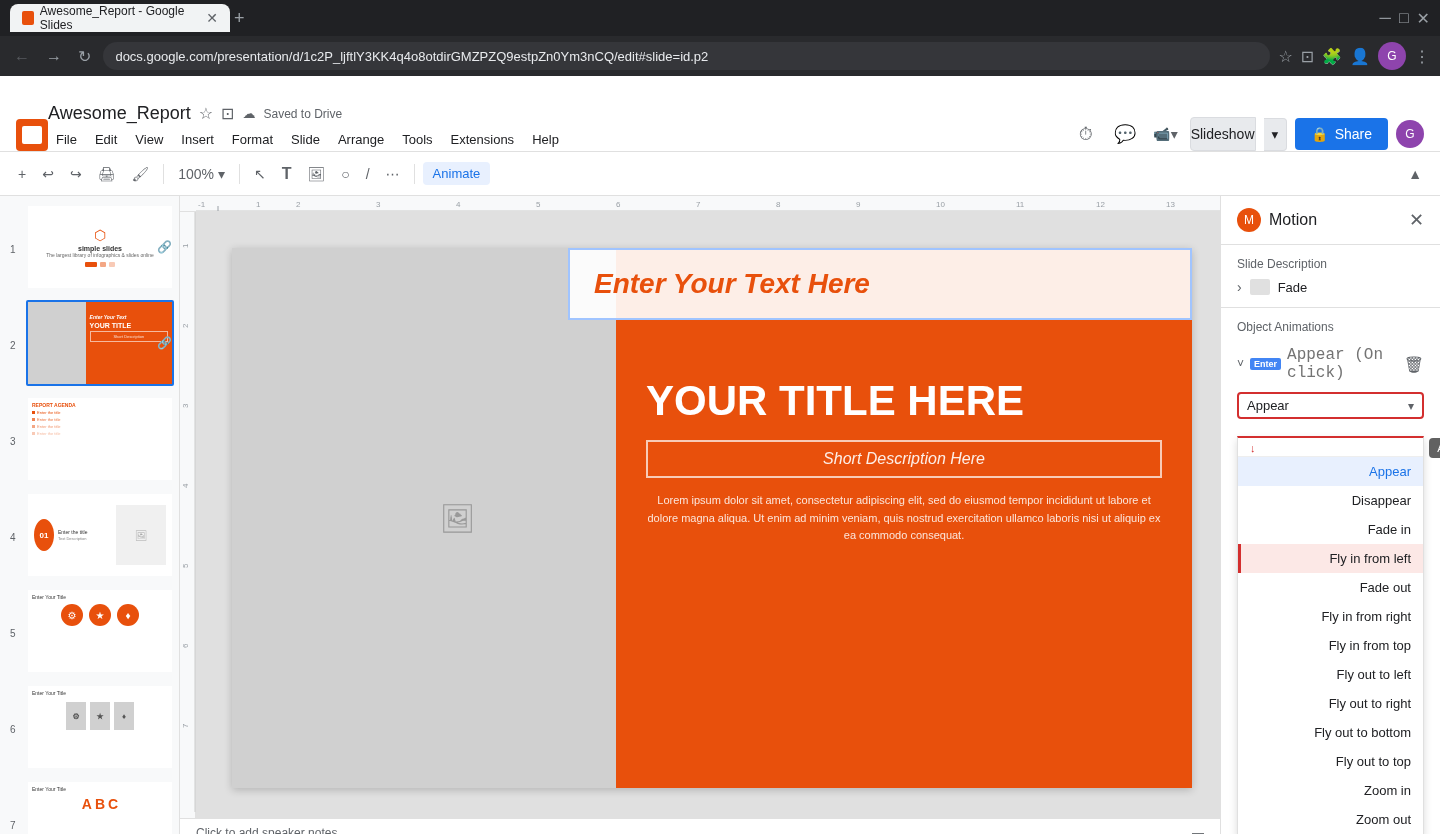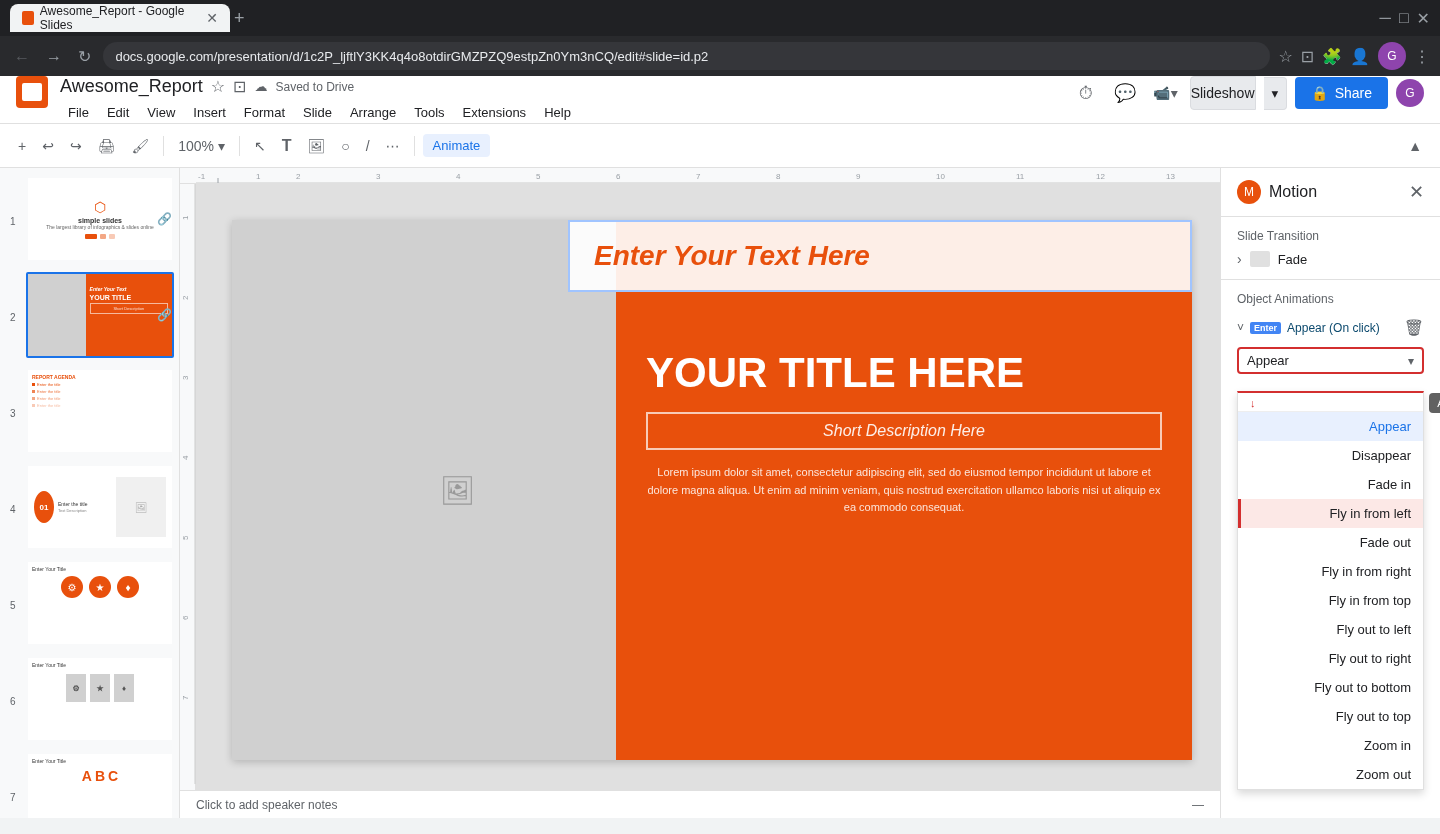--- a/index.html
+++ b/index.html
@@ -112,26 +112,26 @@
       display: flex;
       align-items: center;
       justify-content: center;
       color: white;
       font-size: 12px;
     }
 
     
     .app-header {
       background: white;
-      height: 48px;
-      display: flex;
-      align-items: flex-start;
+      height: 76px;
+      display: flex;
+      align-items: flex-end;
       padding: 0 16px;
       border-bottom: 1px solid #e0e0e0;
-      gap: 12px;
+      gap: 0;
     }
     .app-logo {
       width: 32px;
       height: 32px;
       background: #e8500c;
       border-radius: 4px;
       display: flex;
       align-items: center;
       justify-content: center;
     }
@@ -513,22 +513,23 @@
     }
     .anim-enter-badge {
       background: #4285f4;
       color: white;
       font-size: 9px;
       padding: 1px 4px;
       border-radius: 2px;
       font-weight: bold;
     }
     .anim-desc {
-      font-size: 12px;
-      color: #0c4a6e;
+      font-size: 16px;
+      color: #737373;
+      font-family: Liberation Mono, monospace;
     }
     .anim-delete {
       margin-left: auto;
       color: #5f6368;
       cursor: pointer;
       font-size: 16px;
     }
     .appear-dropdown {
       border: 2px solid #d32f2f;
       border-radius: 4px;
@@ -899,21 +900,21 @@
 
   <div class="motion-panel">
 
     <div class="motion-header">
       <div class="motion-icon">M</div>
       <span class="motion-title">Motion</span>
       <span class="motion-close">✕</span>
     </div>
 
     <div class="motion-section">
-      <div class="motion-section-title">Slide Transition</div>
+      <div class="motion-section-title">Slide Description</div>
       <div class="transition-row">
         <span class="transition-expand">›</span>
         <div class="transition-icon"></div>
         <span class="transition-label">Fade</span>
       </div>
     </div>
 
     <div class="obj-anim-section">
       <div class="obj-anim-title">Object Animations</div>
 

